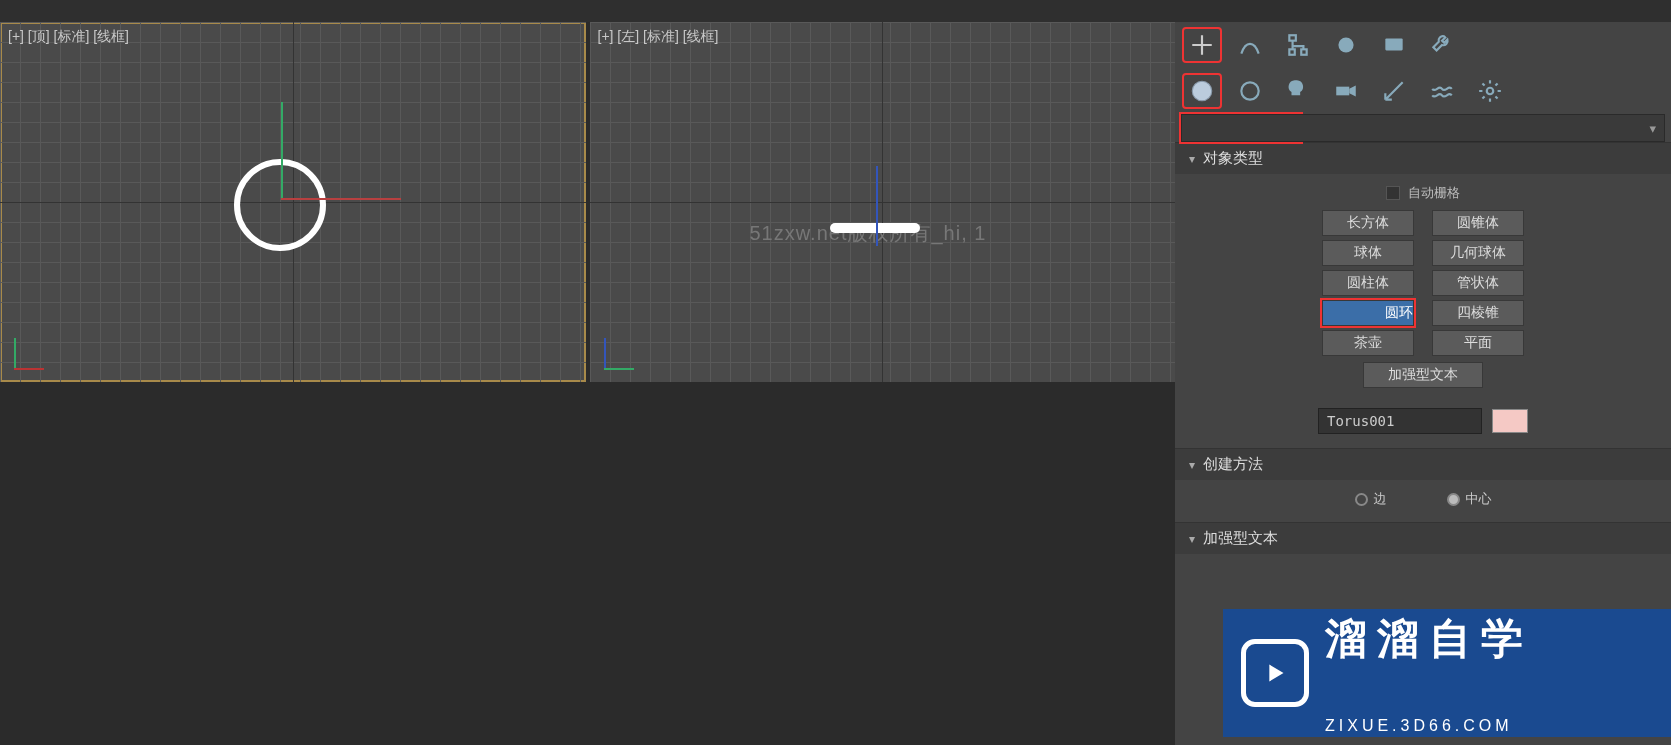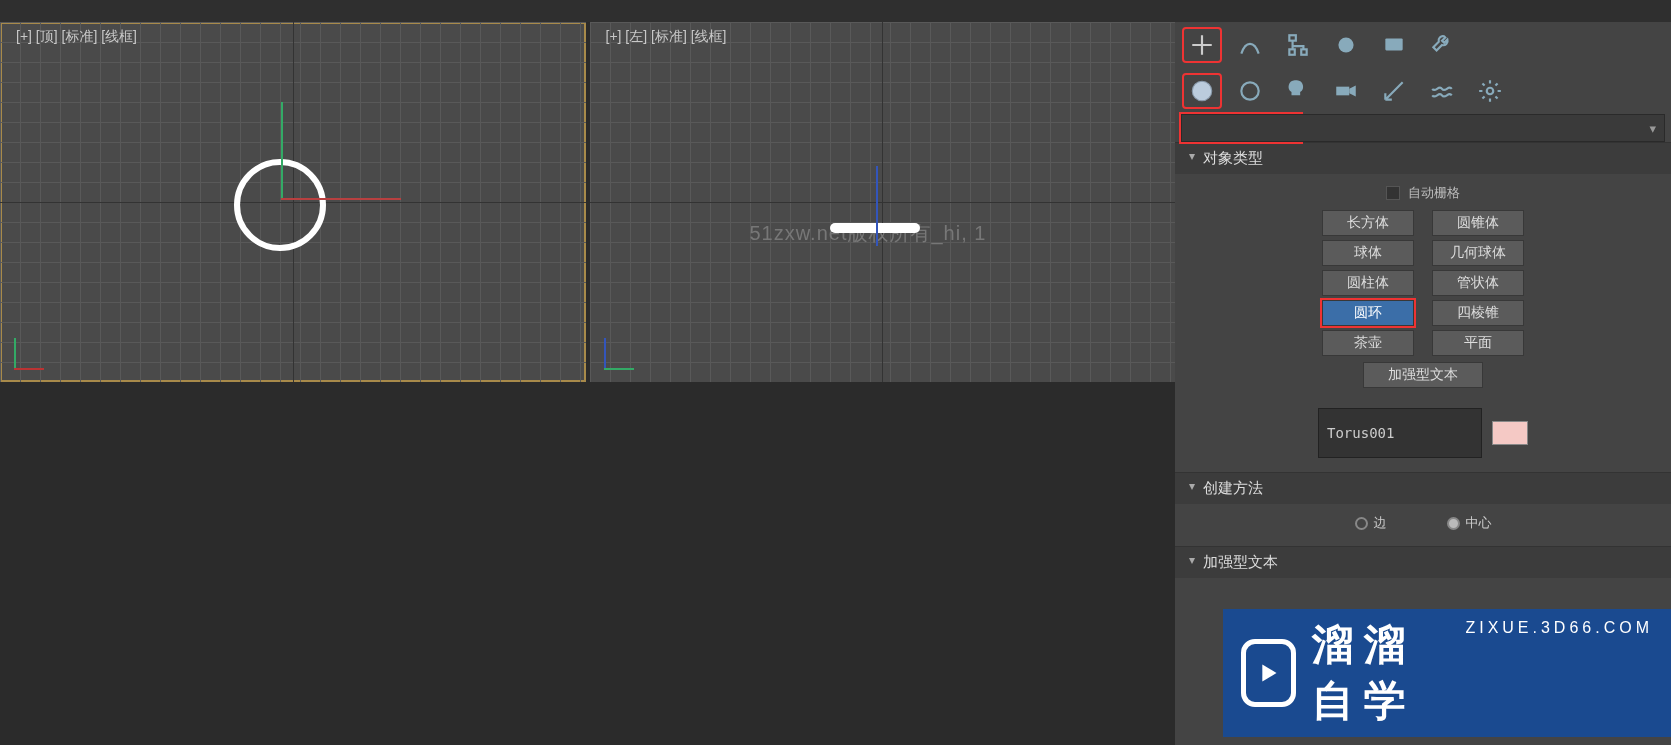--- a/index.html
+++ b/index.html
@@ -28,21 +28,20 @@
   background: #4a4a4a;
   overflow: hidden;
 }
 .viewport.active { outline: 2px solid #a88a4a; outline-offset: -2px; }
 .viewport-label {
   position: absolute;
   top: 6px; left: 8px;
   color: #c8c8c8;
   font-size: 14px;
   z-index: 10;
-  margin-left: 8px;
 }
 .grid-bg {
   position: absolute; inset: 0;
   background-image:
     linear-gradient(#595959 1px, transparent 1px),
     linear-gradient(90deg, #595959 1px, transparent 1px);
   background-size: 20px 20px;
 }
 .axis-h { position: absolute; left: 0; right: 0; height: 1px; background: #333; top: 50%; }
 .axis-v { position: absolute; top: 0; bottom: 0; width: 1px; background: #333; left: 50%; }
@@ -109,48 +108,48 @@
 .cmd-icon.active-red { outline:2px solid #e33; outline-offset:-1px; }
 .cmd-icon svg { width:26px; height:26px; }
 .red-box { outline:2px solid #e33; outline-offset:0px; }
 .dropdown {
   margin:0 6px; background:#3a3a3a; color:#bbb; height:28px; display:flex; align-items:center; padding:0 10px;
   border:1px solid #2a2a2a; position:relative;
 }
 .dropdown .chev { position:absolute; right:8px; top:6px; color:#999; }
 .rollout-header {
   background:#3c3c3c; color:#ddd; padding:6px 14px; font-size:15px;
-  border-top:1px solid #333; display:flex; align-items:flex-start; gap:8px;
+  border-top:1px solid #333; display:flex; align-items:center; gap:8px;
 }
 .rollout-header::before { content:"▾"; color:#aaa; font-size:12px; }
 .rollout-body { padding:6px 14px 10px; }
 .autogrid { display:flex; align-items:center; justify-content:center; gap:8px; color:#bbb; padding:4px 0 8px;}
 .autogrid .chk { width:14px; height:14px; background:#333; border:1px solid #555;}
 .btn-grid { display:grid; grid-template-columns: 92px 92px; gap:4px 18px; justify-content:center; }
 .p-btn {
   background:#5b5b5b; color:#ddd; border:1px solid #383838; height:26px;
   display:flex; align-items:center; justify-content:center; font-size:14px;
   cursor:pointer;
 }
-.p-btn.selected { background:#3b6ea8; color:#fff; }
+.p-btn.selected { background:#3b6ea8; color:#fff;justify-content:flex-end; }
 .name-row { display:flex; gap:10px; align-items:center; justify-content:center; padding:4px 0;}
-.name-input { background:#333; border:1px solid #222; color:#ccc; padding:16px 8px; width:164px; font-family:monospace; font-size:14px;}
+.name-input { background:#333; border:1px solid #222; color:#ccc; padding:4px 8px; width:164px; font-family:monospace; font-size:14px;}
 .color-swatch { width:36px; height:24px; background:#f5c9c5; border:1px solid #888;}
 .radio-row { display:flex; gap:60px; justify-content:center; padding:4px 0; align-items:center; color:#ccc;}
 .radio { width:13px; height:13px; border-radius:50%; border:2px solid #888; display:inline-block; margin-right:6px; vertical-align:middle;}
 .radio.on { background:#bbb; }
 .logo-banner {
   position:absolute; right:0; bottom:8px; width:448px; height:128px;
   background:#1a4a90; display:flex; align-items:center; gap:16px; padding:0 18px;
 }
 .logo-banner .playlogo {
   width:68px; height:68px; border:5px solid #fff; border-radius:14px;
   display:flex; align-items:center; justify-content:center; color:#fff;
 }
-.logo-banner .cn { color:#fff; display:flex; flex-direction:row;gap:48px; }
+.logo-banner .cn { color:#fff; display:flex; flex-direction:column;gap:48px; }
 .logo-banner .cn .big { font-size:42px; letter-spacing:10px; font-weight:600;}
 .logo-banner .cn .small { font-size:16px; letter-spacing:4px; margin-top:2px;}
 .top-toolbar { position:absolute; top:0; left:0; right:0; height:22px; background:#2f2f2f;}
 </style>
 </head>
 <body>
 
 <div class="top-toolbar"></div>
 
 <div class="main-area">

